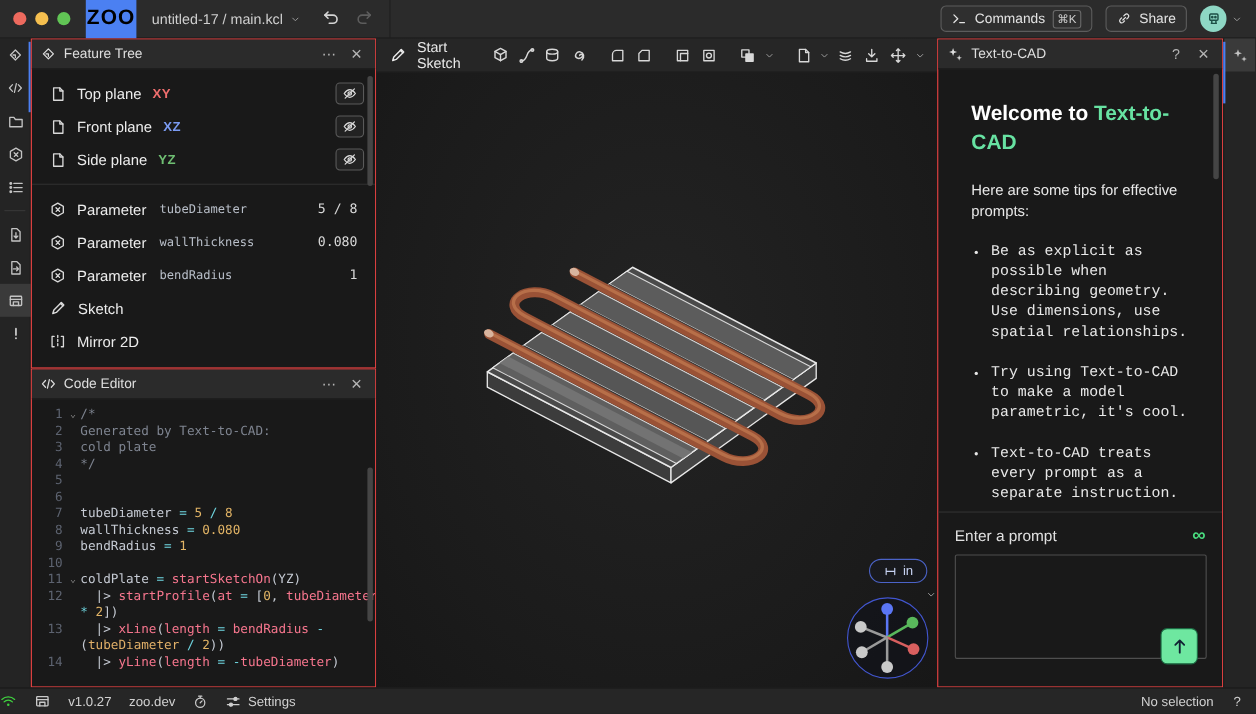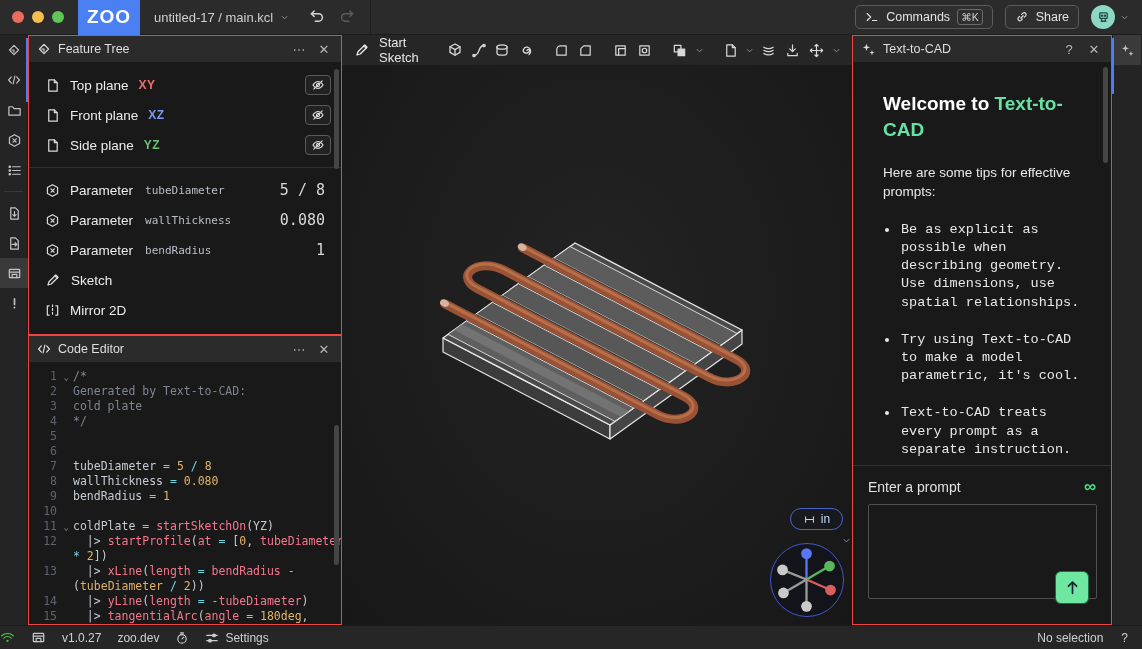--- a/index.html
+++ b/index.html
@@ -5,21 +5,21 @@
   * { margin:0; padding:0; box-sizing:border-box; }
   html,body { width:1142px; height:649px; background:#161616; overflow:hidden;
     font-family:"Liberation Sans", sans-serif; -webkit-font-smoothing:antialiased; }
   .app { position:absolute; inset:0; color:#d6d6d6; font-size:13px; }
 
   
   .topbar { position:absolute; left:0; top:0; width:1142px; height:35px; background:#2b2b2b;
     border-bottom:1px solid #1c1c1c; display:flex; align-items:center; }
   .traffic { display:flex; gap:8px; padding:0 14px 0 12px; }
   .traffic span { width:12px; height:12px; border-radius:50%; display:block; }
-  .logo { width:62px; height:35px; background:#4b80f2; color:#ffffff; display:flex; align-items:center;
+  .logo { width:46px; height:35px; background:#4b80f2; color:#000000; display:flex; align-items:center;
     justify-content:center; font-weight:bold; font-size:19px; letter-spacing:1px; }
   .proj { display:flex; align-items:center; gap:6px; margin-left:14px; color:#cfcfcf; font-size:13px;justify-content:center; }
   .proj .chev { color:#9a9a9a; }
   .histbtns { display:flex; align-items:center; gap:10px; margin-left:18px; }
   .histbtns .icn { width:20px; height:20px; }
   .tb-divider { width:1px; height:35px; background:#1f1f1f; margin-left:12px; }
   .topbar-right { margin-left:auto; display:flex; align-items:center; gap:12px; padding-right:12px; }
   .pillbtn { display:flex; align-items:center; gap:7px; height:24px; padding:0 9px; border:1px solid #5c5c5c;
     border-radius:5px; background:#2f2f2f; color:#e3e3e3; font-size:12.5px; cursor:pointer; }
   .kbd { border:1px solid #6a6a6a; border-radius:3px; font-size:10.5px; padding:1px 3px; color:#cfcfcf; }
@@ -53,21 +53,21 @@
 
   
   #featureTree { left:28px; top:35px; width:314px; height:300px; }
   .ft-row { height:30px; display:flex; align-items:center; gap:10px; padding:0 10px 0 16px; color:#ececec; font-size:13.5px; }
   .ft-row .ficon { color:#d9d9d9; flex:none; display:flex; }
   .ft-axis { font-size:12px; font-weight:bold; letter-spacing:.5px; }
   .ft-eye { margin-left:auto; width:26px; height:20px; border:1px solid #5a5a5a; border-radius:4px;
     display:flex; align-items:center; justify-content:center; color:#cfcfcf; cursor:pointer; background:#222; }
   .ft-sep { height:1px; background:#303030; margin:7px 0; }
   .ft-pname { font-family:"DejaVu Sans Mono", monospace; font-size:11px; color:#b9bfc9; margin-left:2px; }
-  .ft-pval { margin-left:auto; font-family:"DejaVu Sans Mono", monospace; font-size:15px; color:#d8d8d8; padding-right:6px; }
+  .ft-pval { margin-left:auto; font-family:"DejaVu Sans Mono", monospace; font-size:12px; color:#d8d8d8; padding-right:6px; }
 
   
   #codeEditor { left:28px; top:335px; width:314px; height:290px; }
   .code-area { position:absolute; inset:0; padding-top:6px; font-family:"DejaVu Sans Mono", monospace;
     font-size:11.5px; line-height:15px; color:#c5cad3; }
   .cl { display:flex; }
   .cl .gut { width:34px; flex:none; text-align:right; padding-right:6px; color:#5d6370; position:relative; }
   .cl .gut .fold { position:absolute; right:-6px; top:1px; color:#8a8a8a; font-size:9px; }
   .cl .src { white-space:pre; padding-left:10px; }
   .tk-c { color:#7e8490; } .tk-k { color:#e0af68; } .tk-f { color:#f7768e; }
@@ -456,24 +456,20 @@
             <span class="src"><span class="tk-w">  |&gt; </span><span class="tk-f">xLine</span><span class="tk-w">(</span><span class="tk-f">length</span><span class="tk-w"> </span><span class="tk-o">=</span><span class="tk-w"> </span><span class="tk-f">bendRadius</span><span class="tk-w"> </span><span class="tk-o">-</span></span>
           </div>
           <div class="cl">
             <span class="gut"></span>
             <span class="src"><span class="tk-w">(</span><span class="tk-k">tubeDiameter</span><span class="tk-w"> </span><span class="tk-o">/</span><span class="tk-w"> </span><span class="tk-n">2</span><span class="tk-w">))</span></span>
           </div>
           <div class="cl">
             <span class="gut">14</span>
             <span class="src"><span class="tk-w">  |&gt; </span><span class="tk-f">yLine</span><span class="tk-w">(</span><span class="tk-f">length</span><span class="tk-w"> </span><span class="tk-o">=</span><span class="tk-w"> </span><span class="tk-o">-</span><span class="tk-f">tubeDiameter</span><span class="tk-w">)</span></span>
           </div>
-          <div class="cl">
-            <span class="gut">15</span>
-            <span class="src"><span class="tk-w">  |&gt; </span><span class="tk-f">tangentialArc</span><span class="tk-w">(</span><span class="tk-f">angle</span><span class="tk-w"> </span><span class="tk-o">=</span><span class="tk-w"> </span><span class="tk-n">180deg</span><span class="tk-w">,</span></span>
-          </div>
         </div>
       <div class="scroll-thumb" style="right:2px; top:62px; height:140px;"></div>
     </div>
   </div>
 
   <div class="viewport">
     <div class="vp-toolbar" id="vpToolbar">
       <div class="sketchbtn">
         <span class="icn-slot">
             <svg width="16" height="16" viewBox="0 0 16 16" fill="none" stroke="currentColor" stroke-width="1.3" stroke-linecap="round" stroke-linejoin="round">

